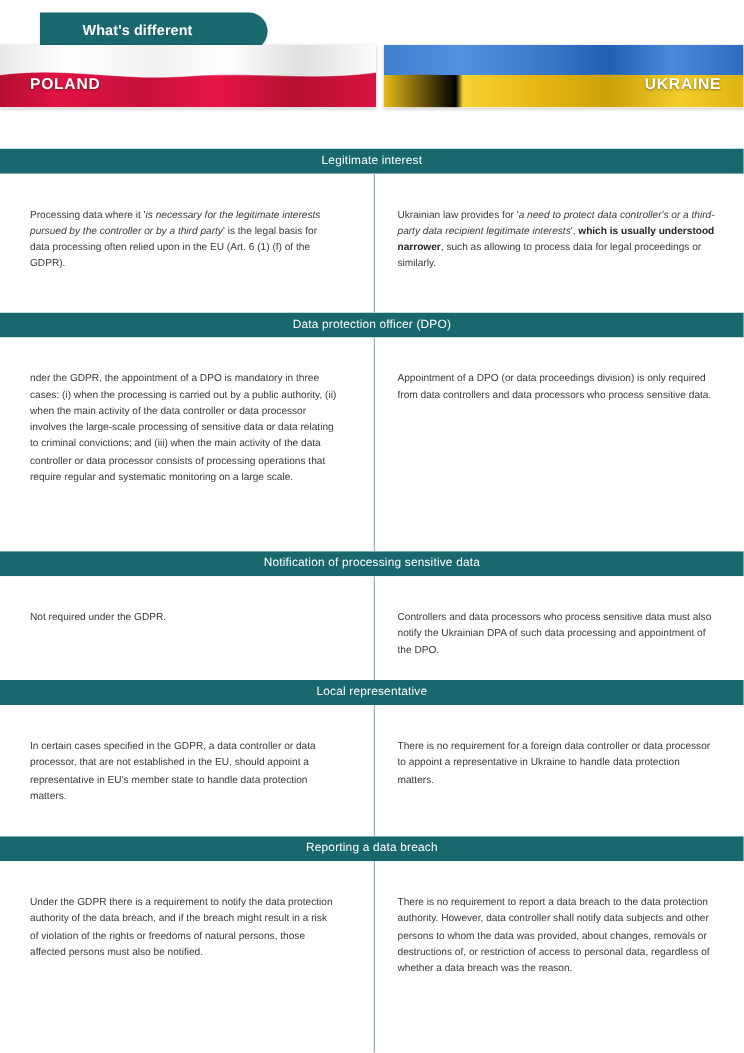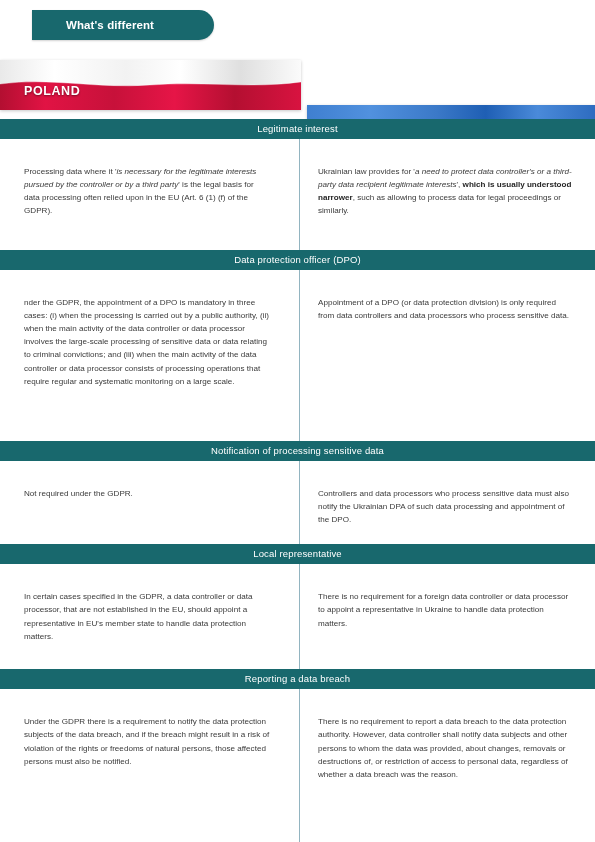--- a/index.html
+++ b/index.html
@@ -21,28 +21,28 @@
     display:flex;align-items:center;
     box-shadow:0 1px 2px rgba(0,0,0,.18);
     margin-left:32px;
   }
   .pill-label{
     color:#ffffff;font-size:11.5px;font-weight:bold;
     padding-left:34px;letter-spacing:.1px;
   }
   
   .banners{
-    position:absolute;left:0;top:60px;width:595px;height:50px;
+    position:absolute;left:0;top:36px;width:595px;height:50px;
   }
   .banner{
     position:absolute;top:0;height:50px;overflow:hidden;
     box-shadow:0 1px 3px rgba(0,0,0,.22);
   }
   .banner-pl{left:0;width:301px;}
-  .banner-ua{left:307px;width:288px;margin-top:45px;}
+  .banner-ua{left:307px;width:288px;}
   .banner svg{display:block;width:100%;height:100%;}
   .banner-name{
     position:absolute;top:50%;transform:translateY(-50%);
     color:#ffffff;font-size:12.5px;font-weight:bold;
     letter-spacing:.6px;
     text-shadow:0 1px 2px rgba(0,0,0,.45);
   }
   .banner-pl .banner-name{left:24px;top:62%;}
   .banner-ua .banner-name{right:18px;top:62%;}
   
@@ -161,21 +161,21 @@
     </div>
   </div>
 
   <div class="sec-head">Data protection officer (DPO)</div>
   <div class="sec-body h-dpo">
     <div class="col col-left">
       <p>nder the GDPR, the appointment of a DPO is mandatory in three cases: (i) when the processing is carried out by a public authority, (ii) when the main activity of the data controller or data processor involves the large-scale processing of sensitive data or data relating to criminal convictions; and (iii) when the main activity of the data controller or data processor consists of processing operations that require regular and systematic monitoring on a large scale.</p>
     </div>
     <div class="divider"></div>
     <div class="col col-right">
-      <p>Appointment of a DPO (or data protection division) is only required from data controllers and data processors who process sensitive data.</p>
+      <p>Appointment of a DPO (or data proceedings division) is only required from data controllers and data processors who process sensitive data.</p>
     </div>
   </div>
 
   <div class="sec-head">Notification of processing sensitive data</div>
   <div class="sec-body h-notif">
     <div class="col col-left">
       <p>Not required under the GDPR.</p>
     </div>
     <div class="divider"></div>
     <div class="col col-right">
@@ -190,21 +190,21 @@
     </div>
     <div class="divider"></div>
     <div class="col col-right">
       <p>There is no requirement for a foreign data controller or data processor to appoint a representative in Ukraine to handle data protection matters.</p>
     </div>
   </div>
 
   <div class="sec-head">Reporting a data breach</div>
   <div class="sec-body h-breach">
     <div class="col col-left">
-      <p>Under the GDPR there is a requirement to notify the data protection subjects of the data breach, and if the breach might result in a risk of violation of the rights or freedoms of natural persons, those affected persons must also be notified.</p>
+      <p>Under the GDPR there is a requirement to notify the data protection authority of the data breach, and if the breach might result in a risk of violation of the rights or freedoms of natural persons, those affected persons must also be notified.</p>
     </div>
     <div class="divider"></div>
     <div class="col col-right">
       <p>There is no requirement to report a data breach to the data protection authority. However, data controller shall notify data subjects and other persons to whom the data was provided, about changes, removals or destructions of, or restriction of access to personal data, regardless of whether a data breach was the reason.</p>
     </div>
   </div>
 
 </div>
 
 </body></html>

